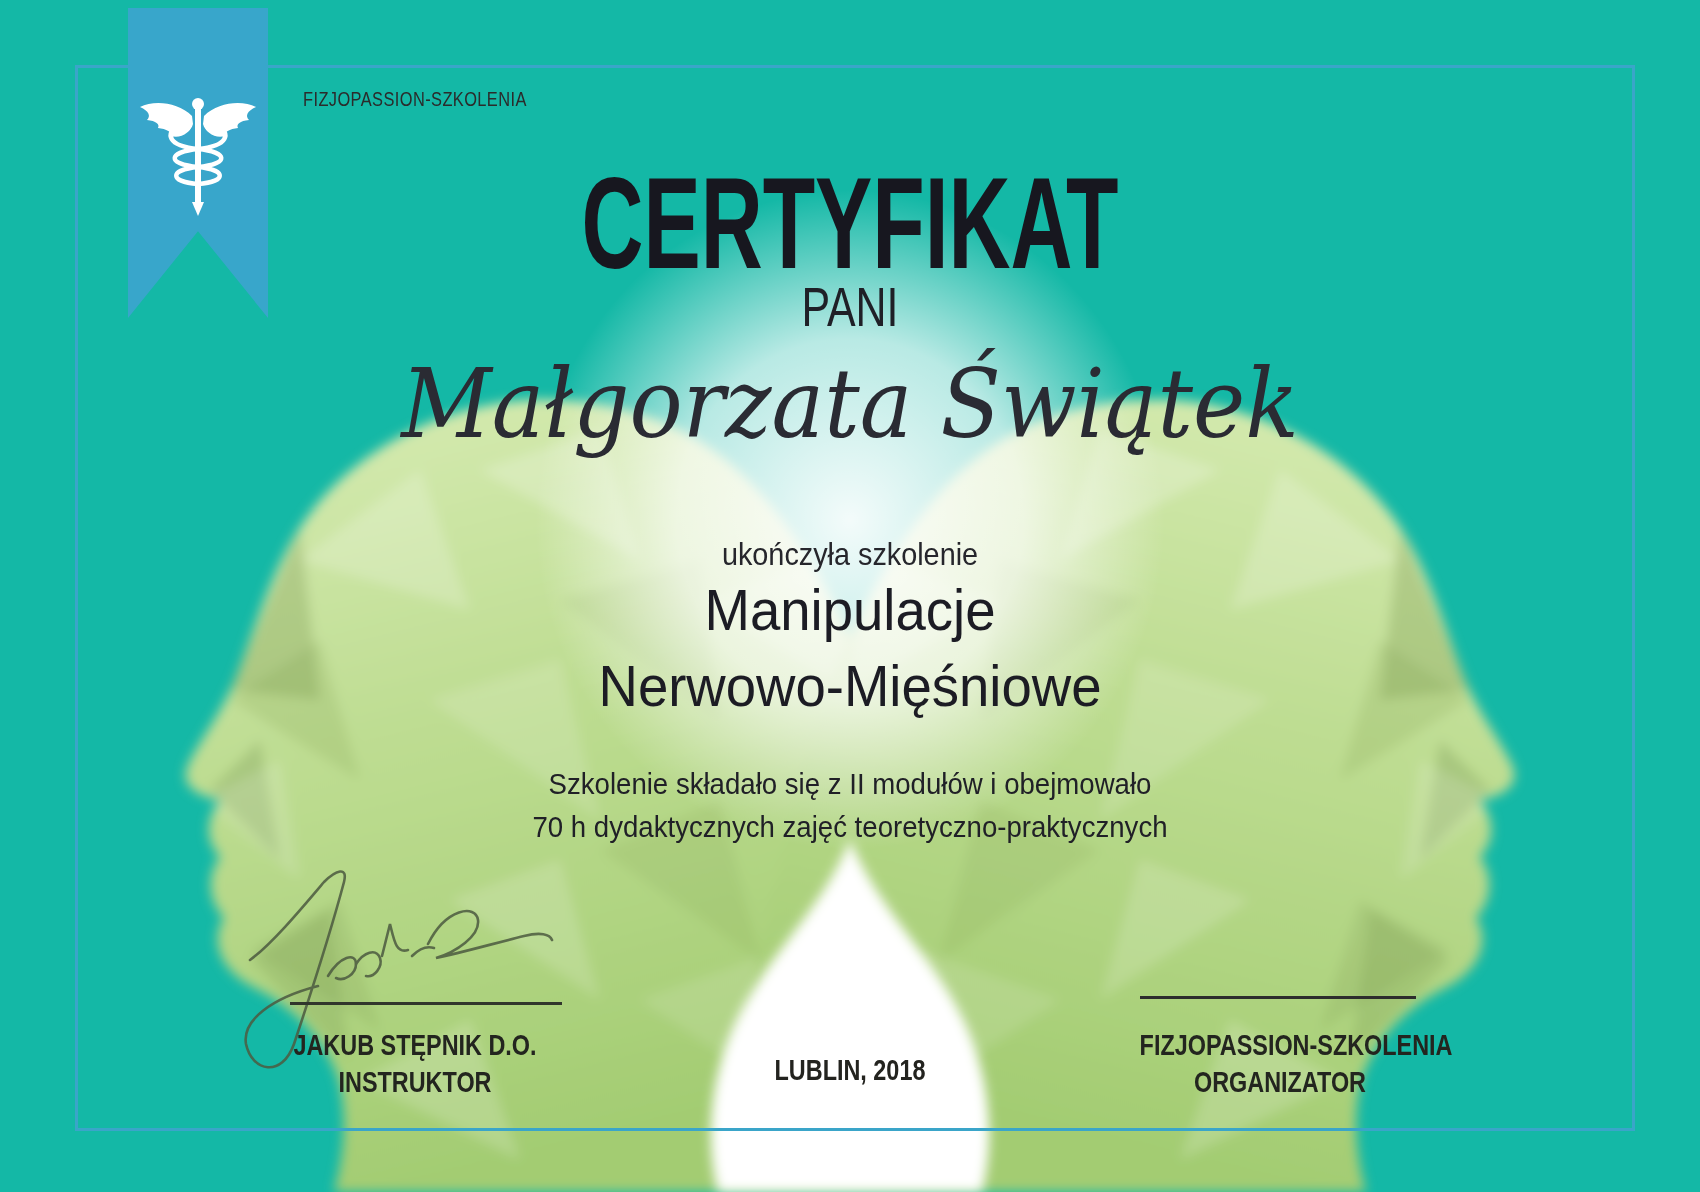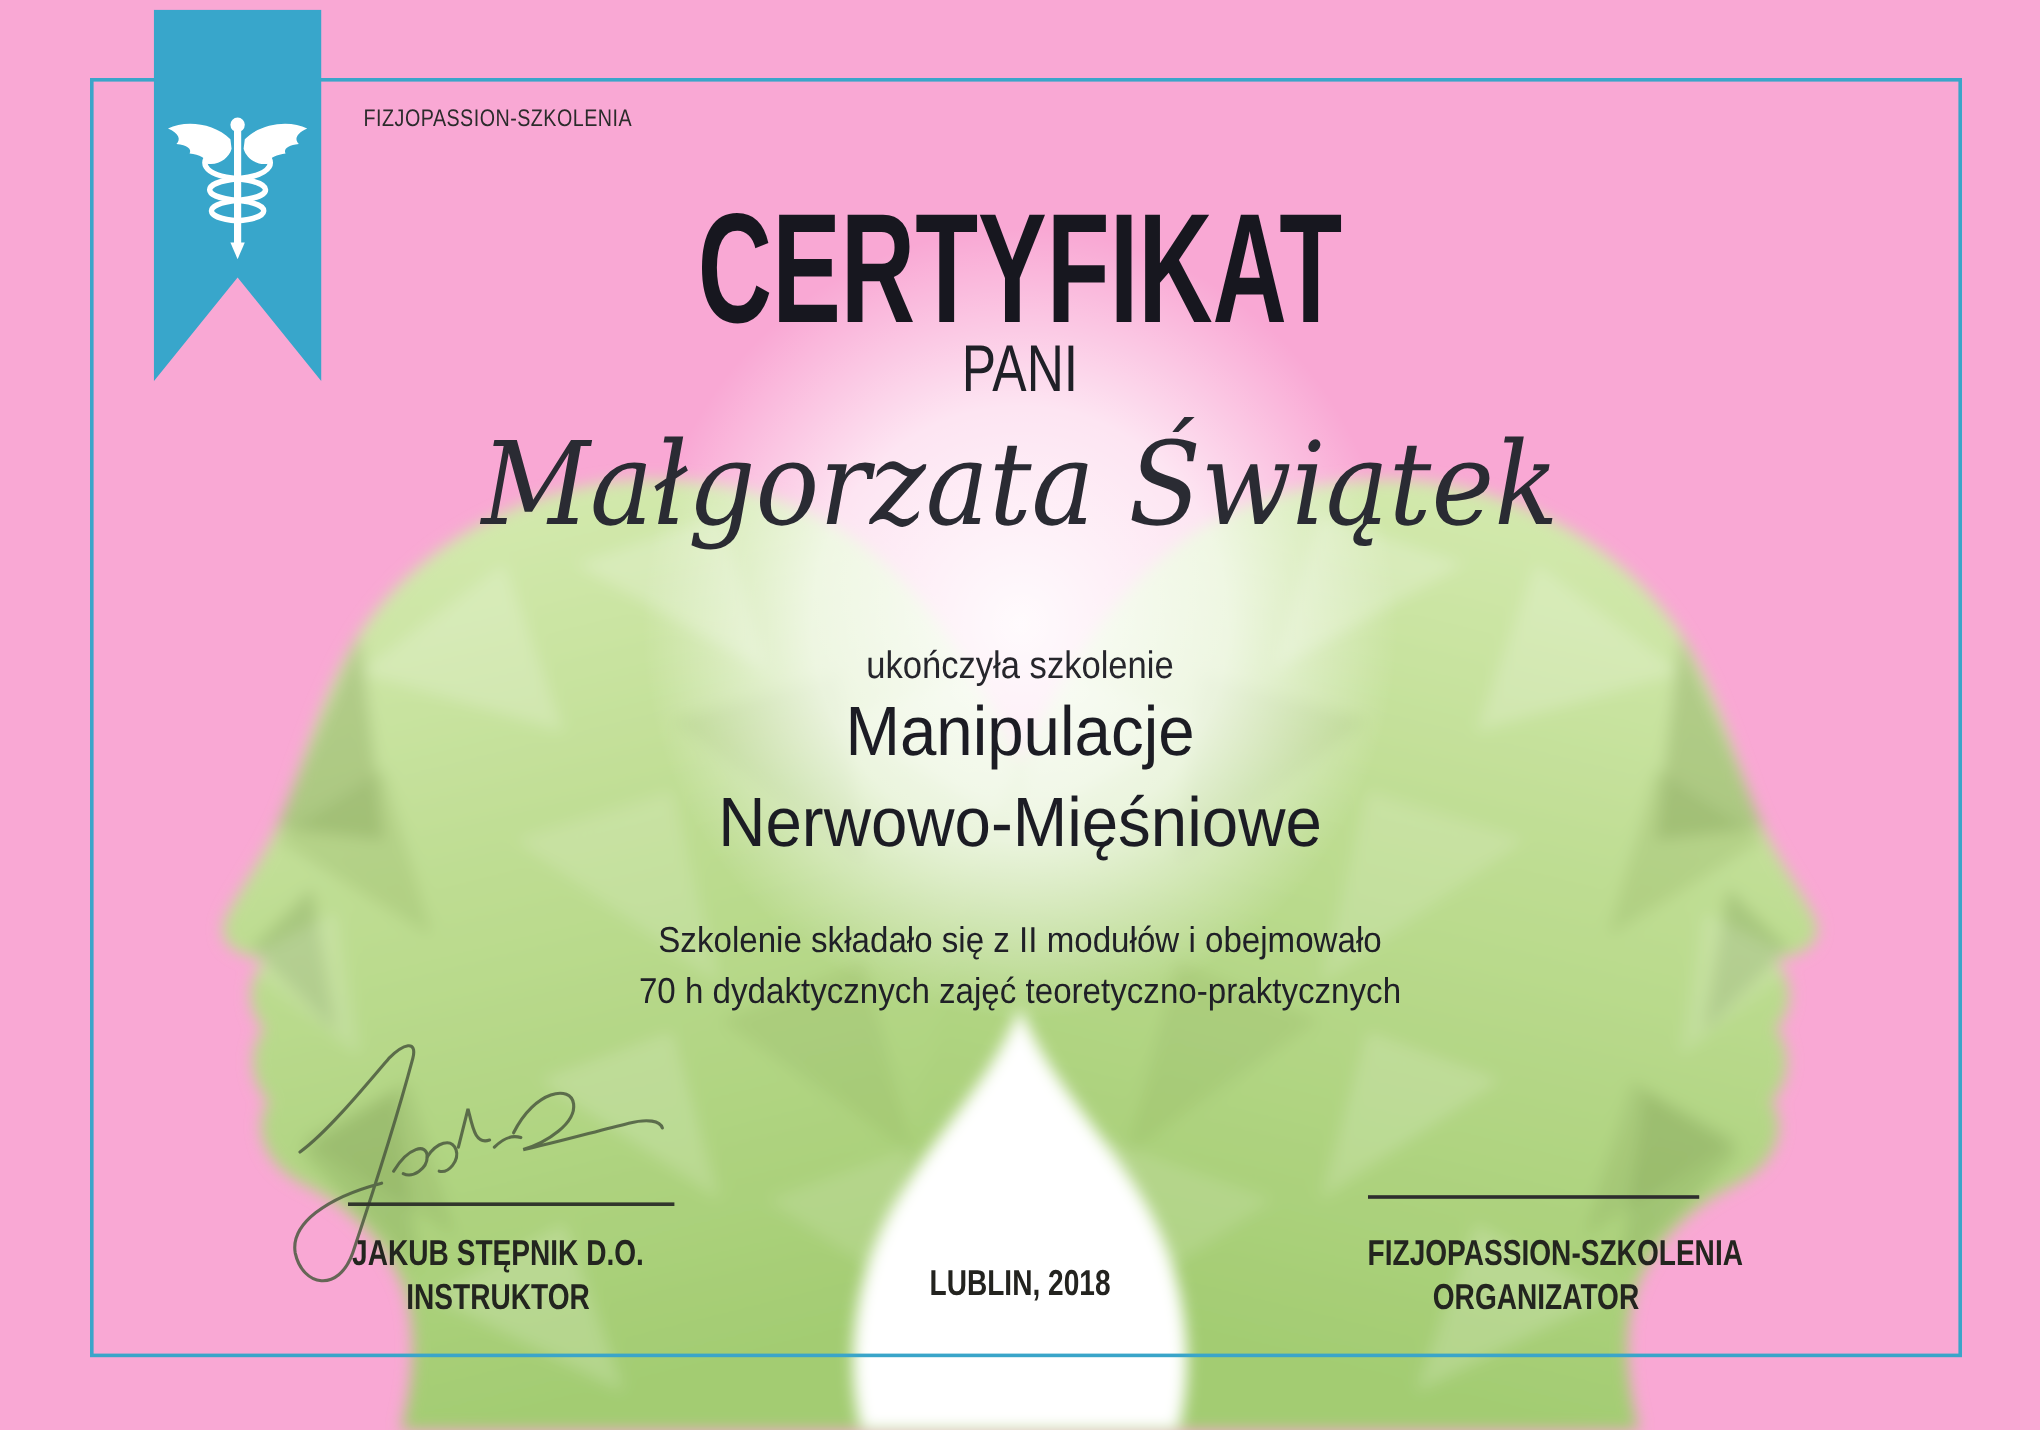--- a/index.html
+++ b/index.html
@@ -4,21 +4,21 @@
 <style>
   :root{
     --accent-blue:#38a6cb;
     --border-blue:#3aa5c9;
     --ink:#1d1d26;
     --signature-ink:#4c5a40;
   }
   html,body{margin:0;padding:0;background:#888;}
   .page{
     position:relative; width:1700px; height:1192px; margin:0 auto;
-    background:#f9a8d4; overflow:hidden;
+    background:#14b8a6; overflow:hidden;
     font-family:"Liberation Sans", sans-serif; color:var(--ink);
   }
   .art{position:absolute; inset:0; z-index:0;}
   .frame{
     position:absolute; left:75px; top:65px; width:1554px; height:1060px;
     border:3px solid var(--border-blue); z-index:2; pointer-events:none;
   }
   .ribbon{
     position:absolute; left:128px; top:8px; width:140px; height:310px;
     background:var(--accent-blue); z-index:3;

